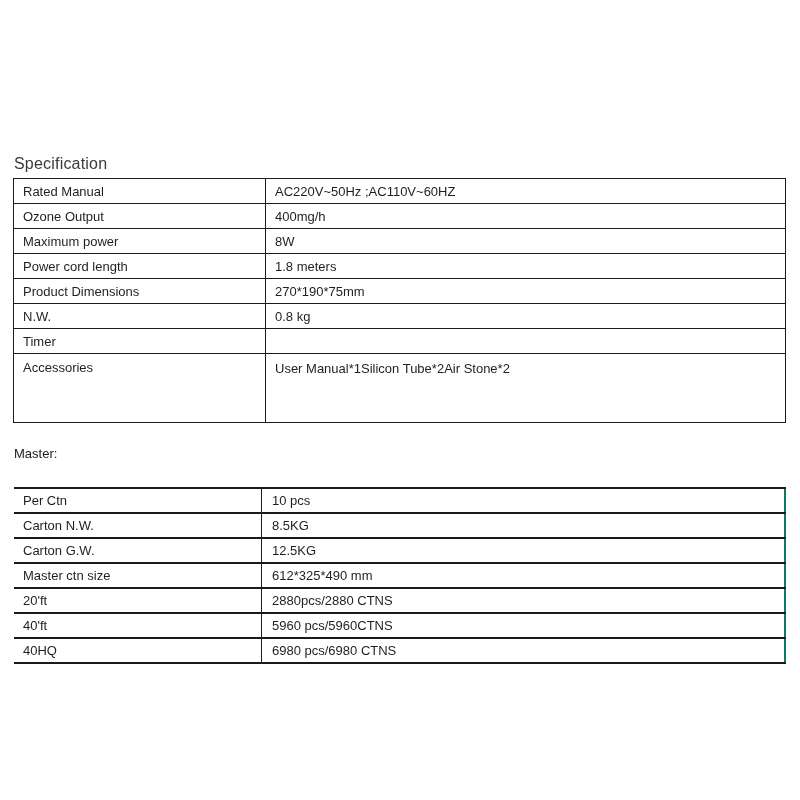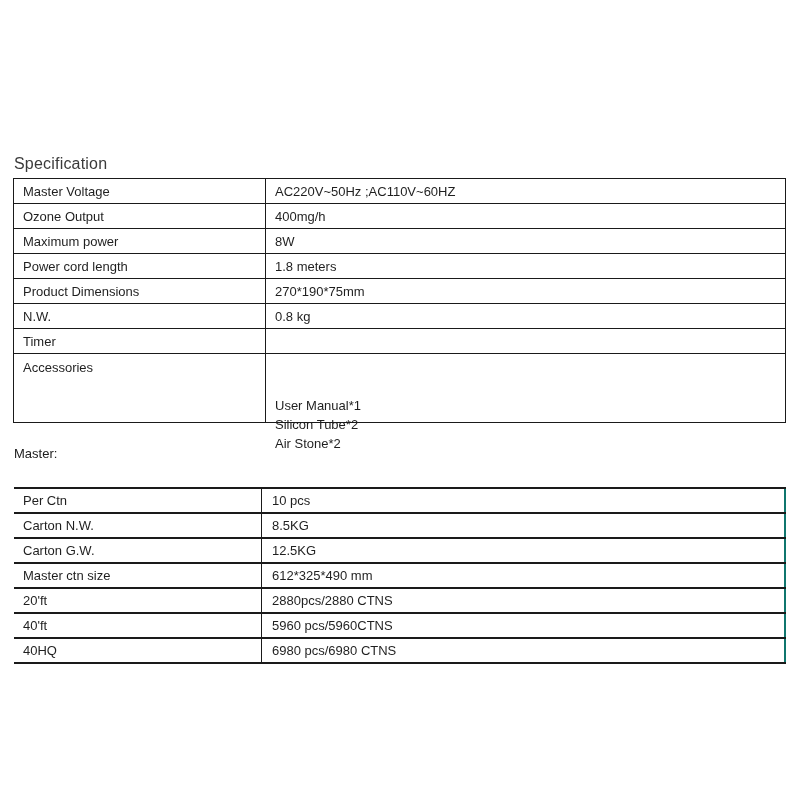--- a/index.html
+++ b/index.html
@@ -54,26 +54,25 @@
     align-items: center;
   }
   .spec-row.tall .spec-cell-label { align-items: flex-start; padding-top: 6px; }
   .spec-cell-value {
     flex: 1;
     padding-left: 9px;
     display: flex;
     align-items: center;
   }
   .spec-row.tall .spec-cell-value {
-    flex-direction: column;
+    flex-direction: row;
     align-items: flex-start;
     justify-content: flex-start;
     padding-top: 5px;
     line-height: 19px;
-    margin-top: 37px;
   }
 
   
   .pack-table {
     position: absolute;
     left: 14px; top: 487px;
     width: 772px;
     border-top: 2px solid #1a1a1a;
     font-size: 13px;
   }
@@ -99,21 +98,21 @@
 </style>
 </head>
 <body>
 
 <div class="sheet">
 
   <div class="spec-title">Specification</div>
 
   <div class="spec-table">
     <div class="spec-row">
-      <div class="spec-cell-label">Master Voltage</div>
+      <div class="spec-cell-label">Rated Manual</div>
       <div class="spec-cell-value">AC220V~50Hz ;AC110V~60HZ</div>
     </div>
     <div class="spec-row">
       <div class="spec-cell-label">Ozone Output</div>
       <div class="spec-cell-value">400mg/h</div>
     </div>
     <div class="spec-row">
       <div class="spec-cell-label">Maximum power</div>
       <div class="spec-cell-value">8W</div>
     </div>

